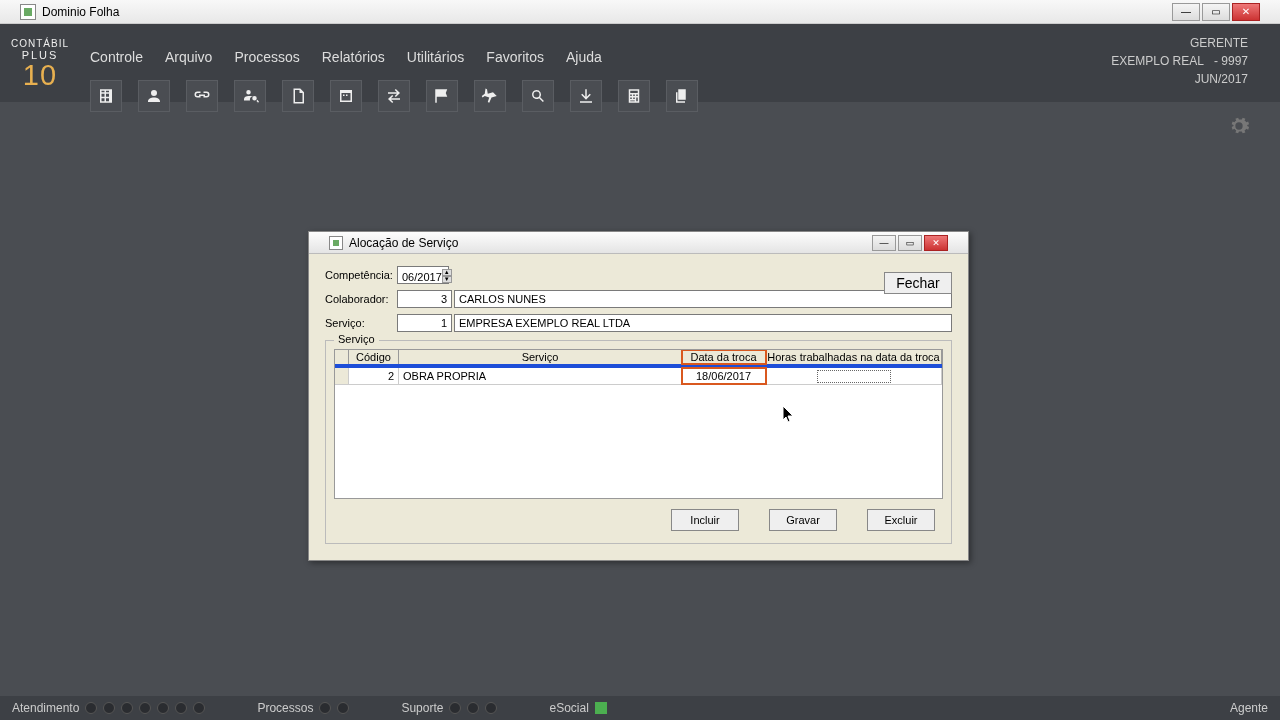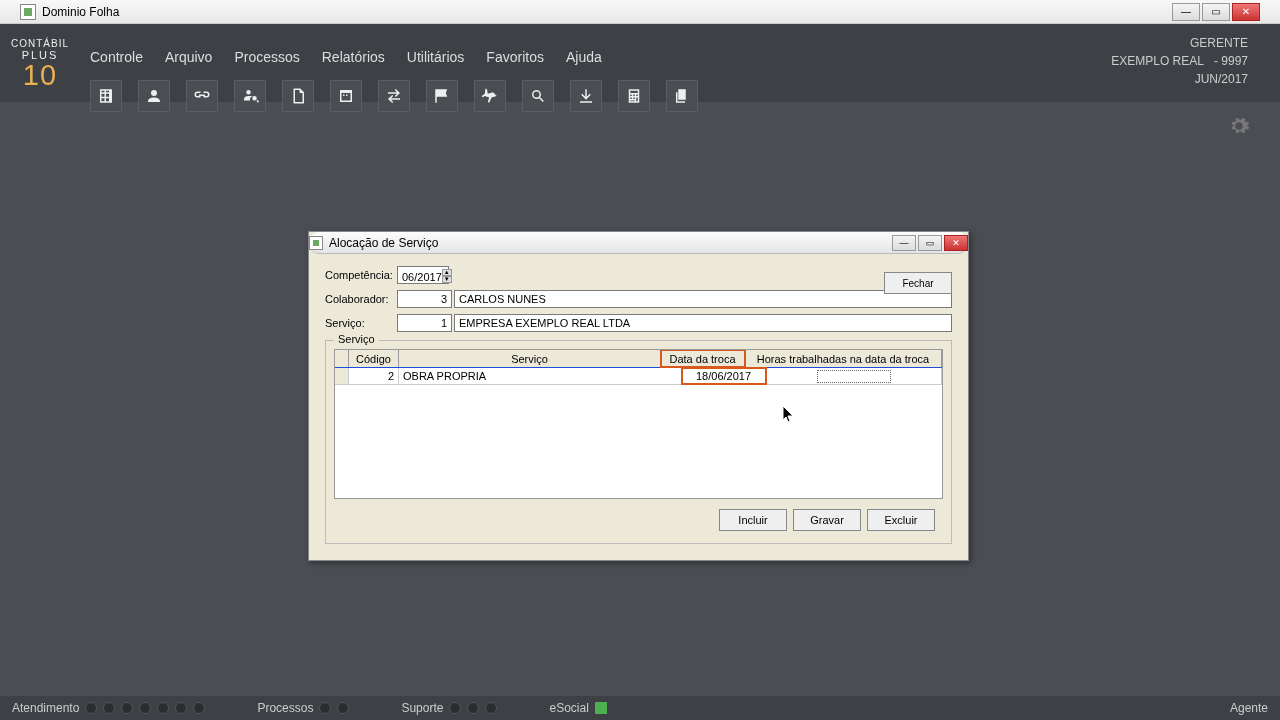--- a/index.html
+++ b/index.html
@@ -23,60 +23,60 @@
 .menu-bar .menu-item { cursor: pointer; }
 .toolbar { display: flex; gap: 16px; margin-top: 8px; }
 .toolbar .tool-btn { width: 32px; height: 32px; background: #4a4d52; border: 1px solid #5a5d62; display: flex; align-items: center; justify-content: center; color: #eee; cursor: pointer; }
 .toolbar .tool-btn svg { width: 18px; height: 18px; fill: #eee; }
 .right-info { position: absolute; right: 32px; top: 10px; text-align: right; color: #ccc; font-size: 12px; line-height: 18px; }
 .gear { position: absolute; right: 30px; top: 115px; color: #777; cursor: pointer; }
 .gear svg { width: 22px; height: 22px; fill: #777; }
 
 
 .dialog { position: absolute; left: 308px; top: 231px; width: 661px; background: #ece9d8; border: 1px solid #888; box-shadow: 2px 2px 6px rgba(0,0,0,0.4); }
-.dialog-title { height: 22px; background: linear-gradient(#fdfdfd,#e4e4e4); border-bottom: 1px solid #bbb; display: flex; align-items: center; font-size: 12px; padding: 0 0; border-radius: 10px; }
+.dialog-title { height: 22px; background: linear-gradient(#fdfdfd,#e4e4e4); border-bottom: 1px solid #bbb; display: flex; align-items: center; font-size: 12px; padding: 0 20px; }
 .dialog-title .app-icon { width: 14px; height: 14px; background: #fff; border: 1px solid #888; margin-right: 6px; position: relative; }
 .dialog-title .app-icon::after { content: ""; position: absolute; width: 6px; height: 6px; background: #6aaa64; top: 3px; left: 3px; }
 .dialog-title .win-controls { margin-left: auto; display: flex; gap: 2px; }
 .dialog-title .win-btn { width: 24px; height: 16px; border: 1px solid #999; background: linear-gradient(#f4f4f4,#dcdcdc); display: flex; align-items: center; justify-content: center; font-size: 9px; cursor: pointer; }
 .dialog-title .win-btn.close { background: linear-gradient(#e77,#c33); color: #fff; border-color: #a22; }
 .dialog-body { padding: 12px 16px 16px; font-size: 11px; }
 .form-row { display: flex; align-items: center; margin-bottom: 6px; }
 .form-row label { width: 72px; }
 .form-row .spinner { width: 52px; height: 18px; border: 1px solid #7a7a7a; background: #fff; display: flex; align-items: flex-end; justify-content: space-between; padding: 0 2px 0 4px; }
 .form-row .spinner .spin-btns { display: flex; flex-direction: column; }
 .form-row .spinner .spin-btns span { width: 10px; height: 7px; background: #ddd; border: 1px solid #999; font-size: 6px; line-height: 4px; text-align: center; cursor: pointer; }
 .form-row .field-code { width: 55px; height: 18px; border: 1px solid #7a7a7a; background: #fff; text-align: right; padding: 0 4px; line-height: 16px; margin-right: 2px; }
 .form-row .field-name { flex: 1; height: 18px; border: 1px solid #7a7a7a; background: #fff; padding: 0 4px; line-height: 16px; }
-.fechar-btn { position: absolute; right: 16px; top: 40px; width: 68px; height: 22px; border: 1px solid #888; background: #efefef; font-size: 10px; cursor: pointer; }
+.fechar-btn { position: absolute; right: 16px; top: 40px; width: 68px; height: 22px; border: 1px solid #888; background: #efefef; font-size: 14px; cursor: pointer; }
 
 
 .fieldset { border: 1px solid #bbb; margin-top: 8px; padding: 8px 8px 12px; position: relative; }
 .fieldset .legend { position: absolute; top: -8px; left: 8px; background: #ece9d8; padding: 0 4px; font-size: 11px; }
 .grid { border: 1px solid #999; background: #fff; height: 150px; overflow: hidden; }
-.grid-header { display: flex; background: #ece9d8; border-bottom: 1px solid #1d4ed8; height: 18px; font-size: 11px; text-align: center; }
+.grid-header { display: flex; background: #ece9d8; border-bottom: 4px solid #1d4ed8; height: 18px; font-size: 11px; text-align: center; }
 .grid-header .gh { border-right: 1px solid #999; display: flex; align-items: center; justify-content: center; }
 .gh-rowhead { width: 14px; background: #ece9d8; }
 .gh-cod { width: 50px; }
 .gh-serv { flex: 1; }
 .gh-data { width: 84px; }
-.gh-horas { width: 197px; }
+.gh-horas { width: 176px; }
 .gh-data.highlight { outline: 2px solid #d9581f; outline-offset: -1px; }
 .grid-row { display: flex; height: 17px; font-size: 11px; border-bottom: 1px solid #ccc; }
 .grid-row .gc { border-right: 1px solid #ccc; display: flex; align-items: center; padding: 0 4px; }
 .gc-rowhead { width: 14px; background: #ece9d8; border-right: 1px solid #999; }
 .gc-cod { width: 50px; justify-content: flex-end; }
 .gc-serv { flex: 1; }
 .gc-data { width: 84px; justify-content: center; }
 .gc-data.highlight { outline: 2px solid #d9581f; outline-offset: -1px; }
 .gc-horas { width: 176px; justify-content: center; }
 .gc-horas .horas-input { width: 74px; height: 13px; border: 1px dotted #666; }
 
 .dialog-actions { display: flex; gap: 6px; justify-content: flex-end; margin-top: 10px; padding-right: 8px; }
-.dialog-actions button { width: 68px; height: 22px; border: 1px solid #888; background: #efefef; font-size: 11px; cursor: pointer; }
+.dialog-actions button { width: 68px; height: 22px; border: 1px solid #888; background: #efefef; font-size: 11px; cursor: pointer; margin-left: 24px; }
 
 
 .status-bar { position: absolute; bottom: 0; left: 0; right: 0; height: 24px; background: #3d4045; display: flex; align-items: center; color: #ccc; font-size: 12px; padding: 0 12px; gap: 12px; }
 .status-bar .status-group { display: flex; align-items: center; gap: 6px; margin-right: 40px; }
 .status-bar .dot { width: 12px; height: 12px; border-radius: 50%; background: #2a2c30; border: 1px solid #555; }
 .status-bar .agente { margin-left: auto; }
 .status-bar .esocial-icon { width: 12px; height: 12px; background: #4caf50; display: inline-block; }
 
 
 .cursor { position: absolute; left: 782px; top: 406px; pointer-events: none; font-size: 16px; }

